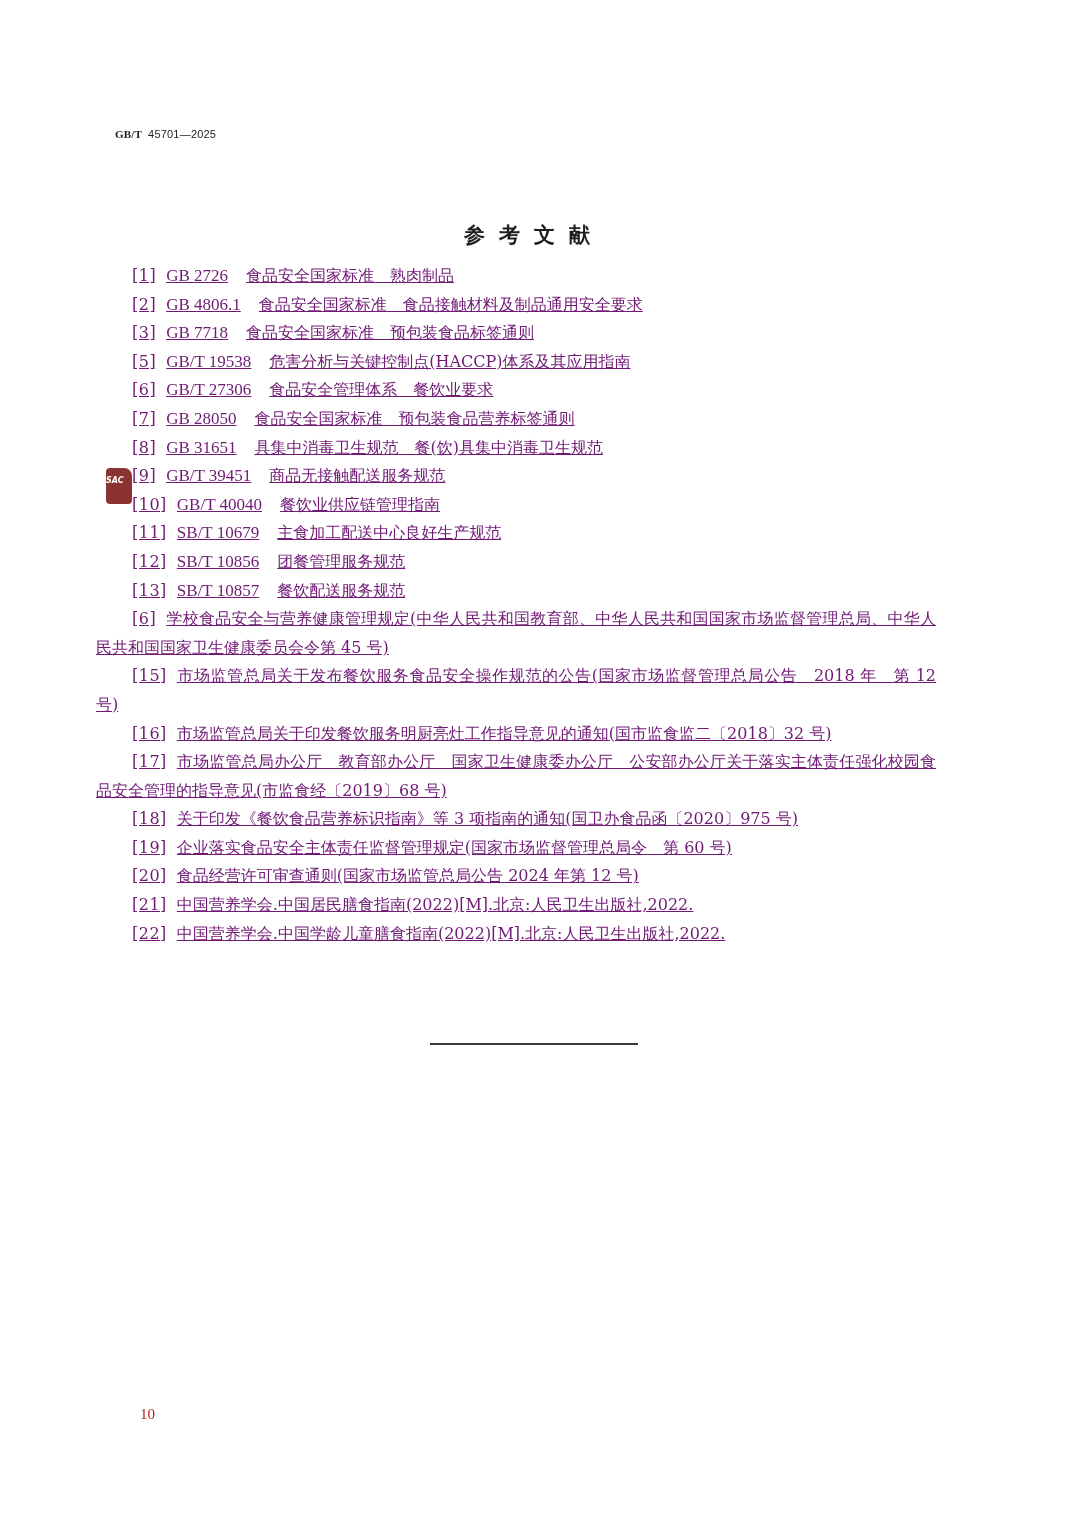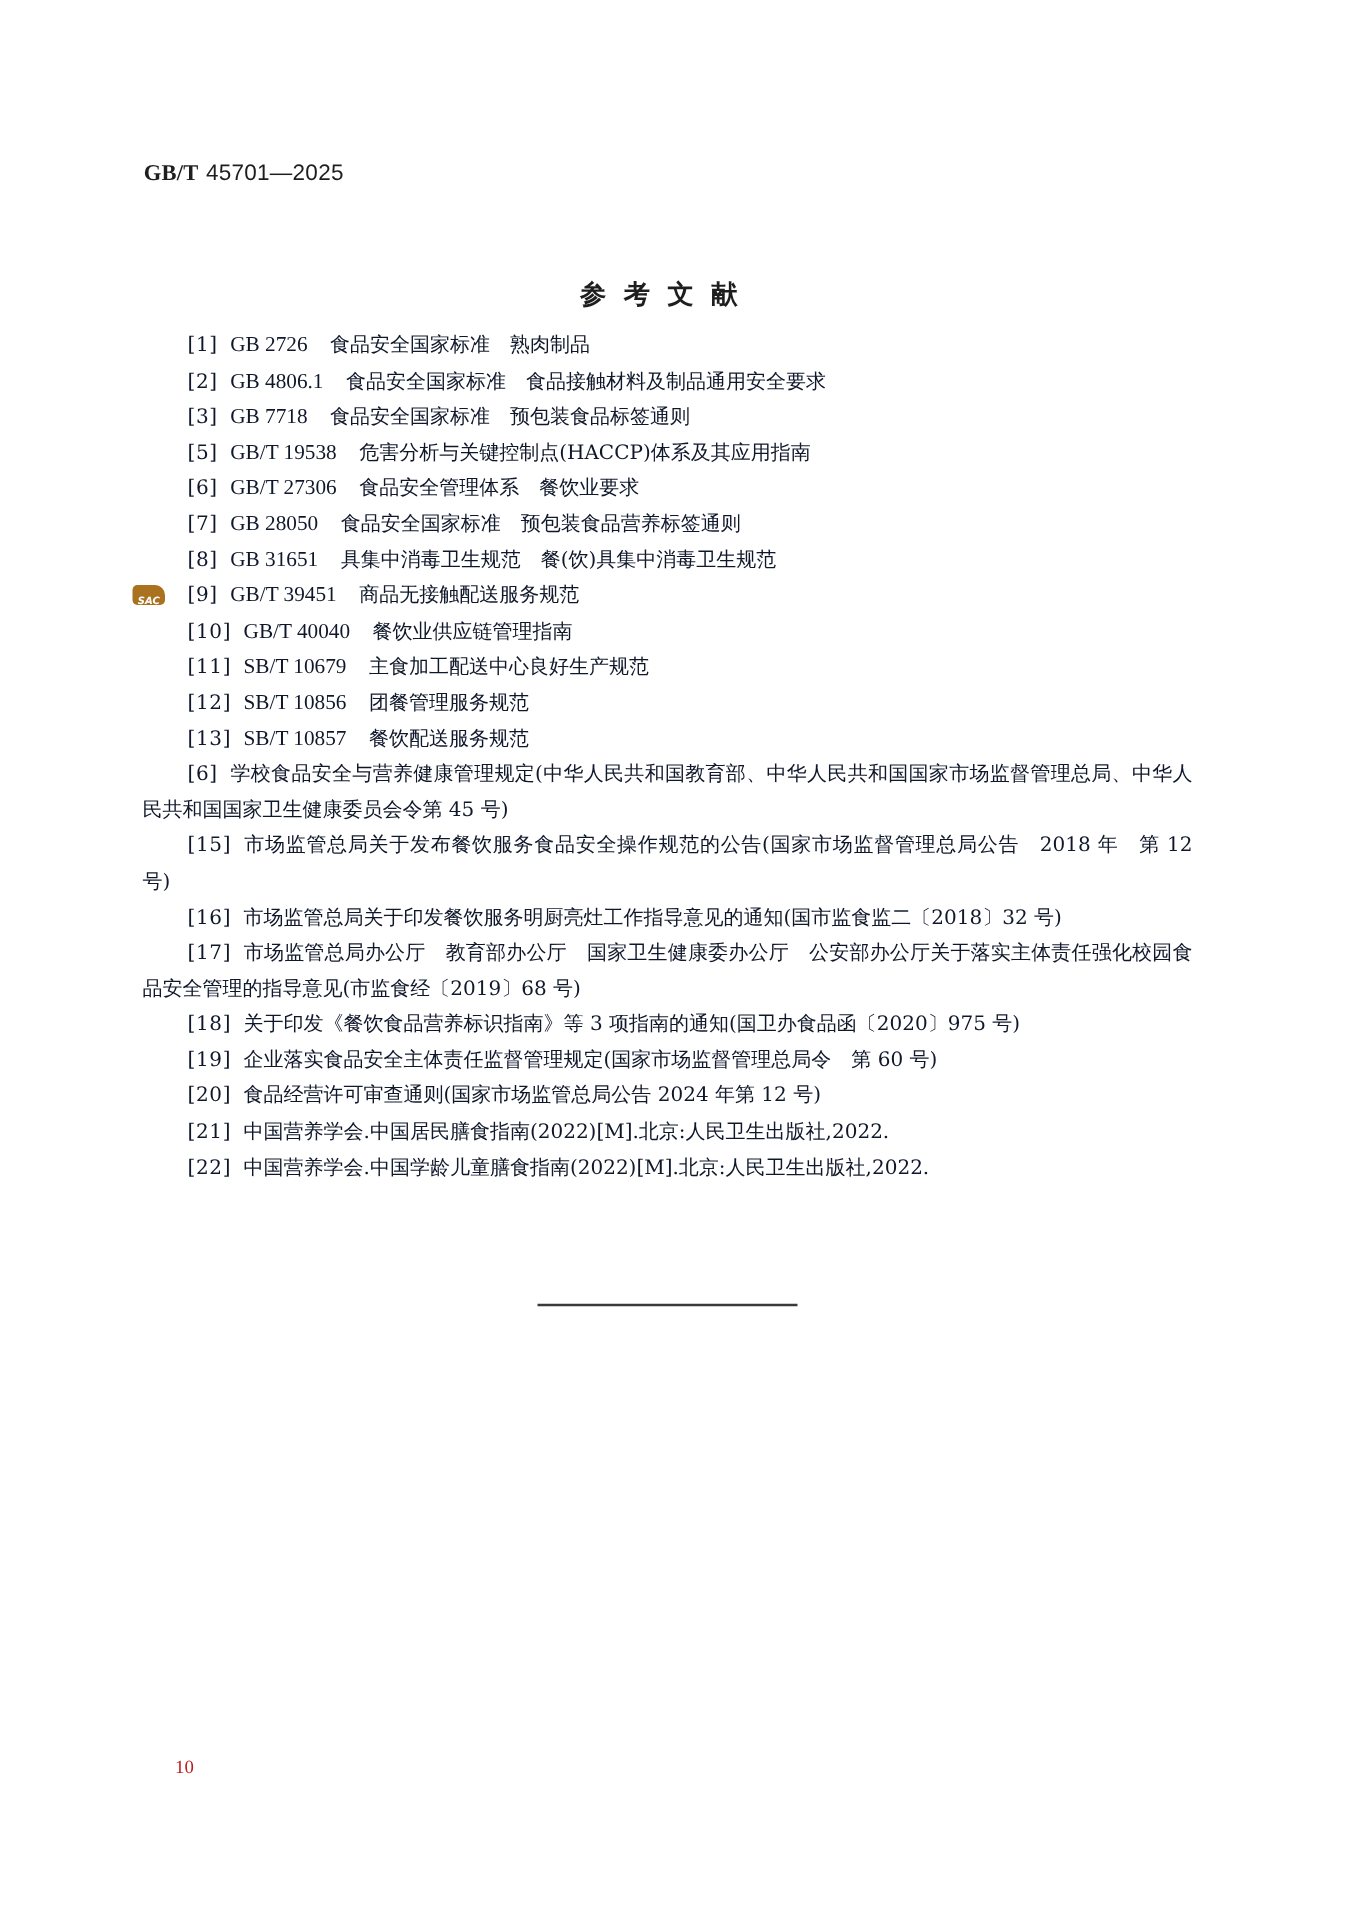--- a/index.html
+++ b/index.html
@@ -13,21 +13,21 @@
       position: relative;
       overflow: hidden;
       color: #2a2a2a;
       font-family: "DejaVu Serif", "Liberation Serif", serif;
     }
     .doc-code {
       position: absolute;
       left: 115px;
       top: 128px;
       font-family: "Liberation Sans", "DejaVu Sans", sans-serif;
-      font-size: 18px;
+      font-size: 11px;
       color: #1e1e1e;
       letter-spacing: 0.2px;
     }
     .doc-code .prefix {
       font-family: "Liberation Serif", "DejaVu Serif", serif;
       font-weight: bold;
       margin-right: 6px;
     }
     .section-title {
       position: absolute;
@@ -36,26 +36,27 @@
       top: 221px;
       text-align: center;
       font-family: "DejaVu Sans", "Liberation Sans", sans-serif;
       font-weight: bold;
       font-size: 21px;
       letter-spacing: 14px;
       color: #1e1e1e;
     }
     .refs {
       position: absolute;
-      left: 114px;
+      left: 96px;
       top: 262px;
       width: 840px;
       font-size: 16px;
       line-height: 28.6px;
-      color: #0f172a;
+      color: #701a75;
+      text-decoration: underline;
     }
     .ref {
       text-indent: 36px;
       text-align: justify;
       text-align-last: left;
       margin: 0;
     }
     .ref .num {
       margin-right: 10px;
       letter-spacing: 0.5px;
@@ -79,30 +80,30 @@
       top: 1406px;
       font-family: "Liberation Serif", "DejaVu Serif", serif;
       font-size: 15px;
       color: #b91c1c;
     }
     .watermark {
       position: absolute;
       left: 106px;
       top: 468px;
       width: 26px;
-      height: 16px;
+      height: 36px;
       border-radius: 4px 8px 4px 4px;
-      background: #a16207;
+      background: #7f1d1d;
       color: #ffffff;
       font-family: "DejaVu Sans", sans-serif;
       font-size: 8px;
       font-style: italic;
       font-weight: bold;
       line-height: 26px;
-      text-align: center;
+      text-align: left;
       opacity: 0.9;
     }
   </style>
 </head>
 <body>
 
 <div class="doc-code">
   <span class="prefix">GB/T</span><span>45701—2025</span>
 </div>
 

